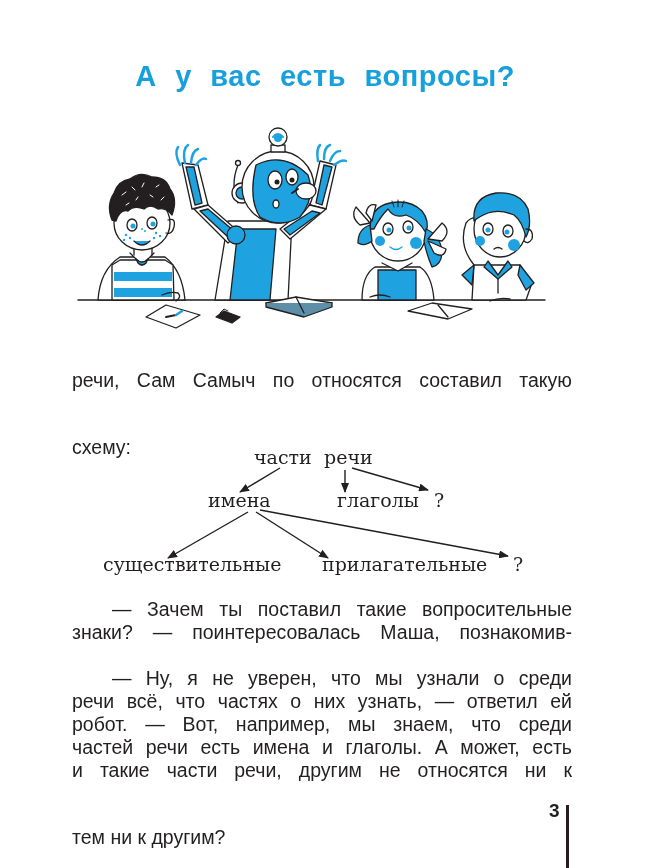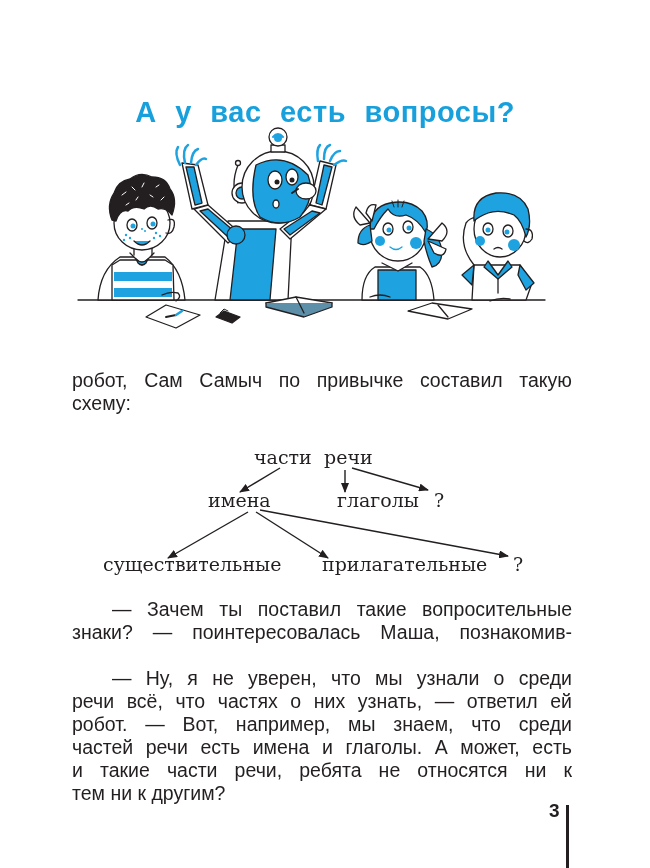--- a/index.html
+++ b/index.html
@@ -20,21 +20,20 @@
       left: 0;
       width: 650px;
       top: 60px;
       text-align: center;
       font-family: "Liberation Sans", sans-serif;
       font-weight: bold;
       font-size: 29px;
       color: #18a0dc;
       word-spacing: 10px;
       letter-spacing: 0.5px;
-      margin-top: 36px;
     }
     .illustration {
       position: absolute;
       left: 70px;
       top: 125px;
       width: 490px;
       height: 225px;
     }
     .para {
       position: absolute;
@@ -46,20 +45,21 @@
       text-align-last: left;
     }
     .para .line {
       display: block;
       text-align: justify;
       text-align-last: justify;
       white-space: nowrap;
     }
     .para .line.last {
       text-align-last: left;
+      margin-top: 44px;
     }
     .para .line.indent {
       padding-left: 40px;
     }
     .diagram {
       position: absolute;
       left: 90px;
       top: 440px;
       width: 460px;
       height: 150px;
@@ -263,21 +263,21 @@
       <line x1="226" y1="172" x2="234" y2="188"></line>
     </g>
     <g>
       <path d="M338 186 L362 178 L402 184 L378 194 Z" fill="#fff"></path>
       <line x1="368" y1="180" x2="378" y2="192"></line>
     </g>
   </g>
 </svg>
 
 <div class="para" style="top: 369px;">
-  <span class="line">робот, Сам Самыч по привычке составил такую</span>
+  <span class="line">речи, Сам Самыч по относятся составил такую</span>
   <span class="line last">схему:</span>
 </div>
 
 <svg class="diagram" viewBox="0 0 460 150" xmlns="http://www.w3.org/2000/svg">
   <defs>
     <marker id="arrowhead" markerWidth="10" markerHeight="8" refX="9" refY="4" orient="auto" markerUnits="userSpaceOnUse">
       <path d="M0 0 L10 4 L0 8 Z" fill="#231f20"></path>
     </marker>
   </defs>
 
@@ -303,18 +303,18 @@
 <div class="para" style="top: 598px;">
   <span class="line indent">— Зачем ты поставил такие вопросительные</span>
   <span class="line">знаки? — поинтересовалась Маша, познакомив-</span>
 </div>
 
 <div class="para" style="top: 667px;">
   <span class="line indent">— Ну, я не уверен, что мы узнали о среди</span>
   <span class="line">речи всё, что частях о них узнать, — ответил ей</span>
   <span class="line">робот. — Вот, например, мы знаем, что среди</span>
   <span class="line">частей речи есть имена и глаголы. А может, есть</span>
-  <span class="line">и такие части речи, ребята не относятся ни к</span>
+  <span class="line">и такие части речи, другим не относятся ни к</span>
   <span class="line last">тем ни к другим?</span>
 </div>
 
 <div class="page-number">3</div>
 <div class="page-rule"></div>
 
 </body></html>

